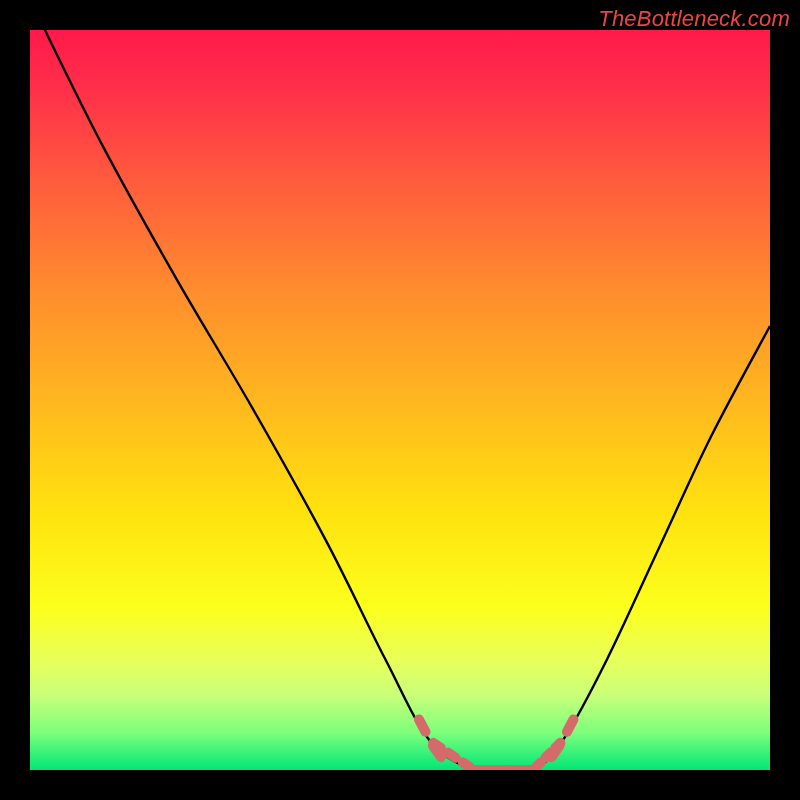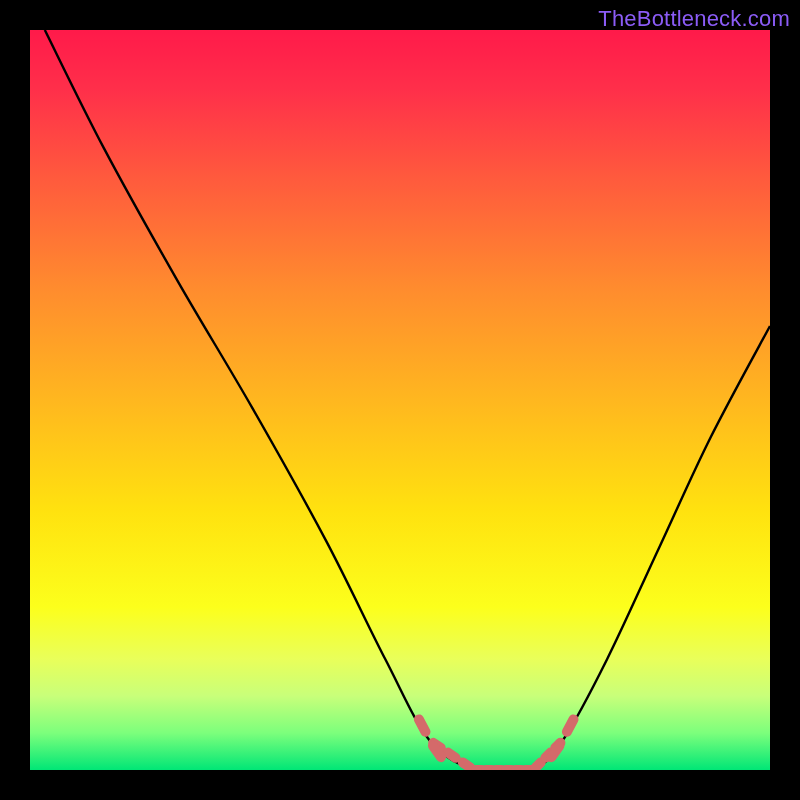--- a/index.html
+++ b/index.html
@@ -21,24 +21,25 @@
       #fcff1c 78%,
       #e9ff5a 85%,
       #c8ff7a 90%,
       #7cff7c 95%,
       #00e676 100%);
   }
   .attribution {
     position: absolute;
     top: 6px;
     right: 10px;
-    color: #8b5cf6;
+    color: #ef4444;
     font-size: 22px;
     font-weight: 500;
     letter-spacing: 0.2px;
+    font-style: italic;
   }
   svg.curve { position: absolute; left: 0; top: 0; }
 </style>
 </head>
 <body>
 
 <div class="container">
   <div class="attribution">TheBottleneck.com</div>
   <div class="plot-area">
     <svg class="curve" width="740" height="740" viewBox="0 0 740 740">

